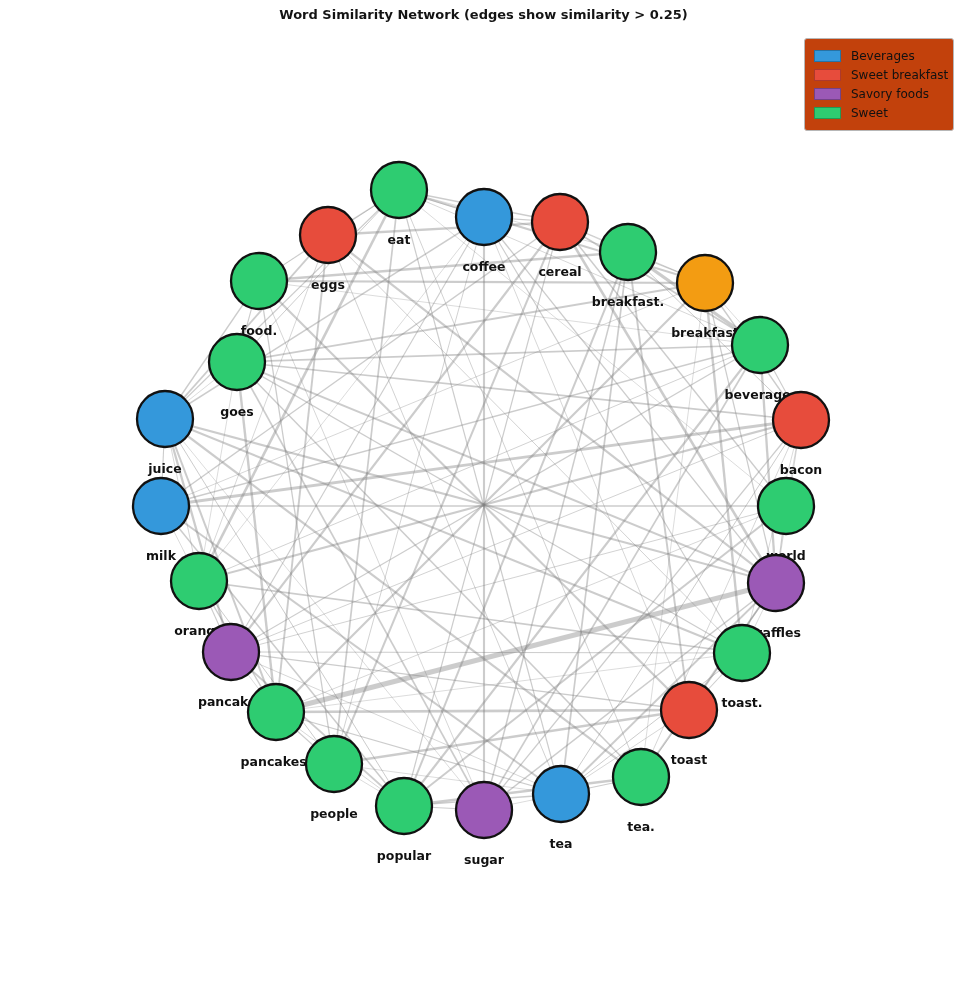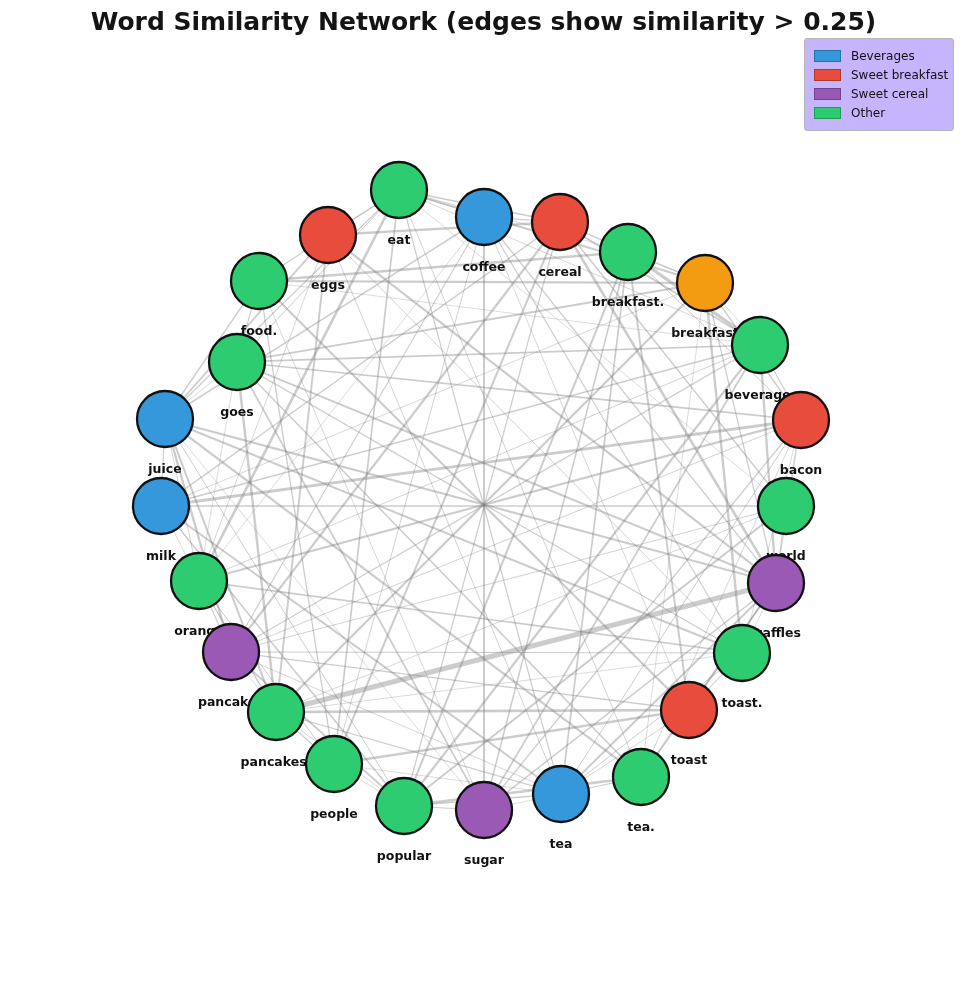--- a/index.html
+++ b/index.html
@@ -1,21 +1,21 @@
 <!DOCTYPE html>
 <html><head>
 <meta charset="utf-8">
 <style>
   html,body{margin:0;padding:0;background:#ffffff;width:967px;height:989px;overflow:hidden;
             font-family:"DejaVu Sans","Liberation Sans",sans-serif;}
   #stage{position:relative;width:967px;height:989px;background:#ffffff;}
   #net{position:absolute;left:0;top:0;}
   #title{position:absolute;left:0;top:7px;width:967px;text-align:center;
-         font-size:25px;font-weight:bold;color:#141414;letter-spacing:0px;}
-  #legend{position:absolute;top:38px;right:13px;width:128px;background:#c4b5fd;
+         font-size:13px;font-weight:bold;color:#141414;letter-spacing:0px;}
+  #legend{position:absolute;top:38px;right:13px;width:128px;background:#c2410c;
           border:1px solid #b7b7b7;border-radius:3px;padding:7px 11px 8px 9px;z-index:5;}
   .legend-row{display:flex;align-items:center;height:19px;}
   .legend-swatch{width:27px;height:12px;margin-right:10px;flex:0 0 auto;
                  border:1px solid rgba(0,0,0,0.25);box-sizing:border-box;}
   .legend-label{font-size:12px;color:#111111;white-space:nowrap;}
   .node-label{font-size:12.5px;font-weight:bold;fill:#111111;text-anchor:middle;}
 </style>
 </head>
 <body>
 
@@ -220,20 +220,20 @@
     <div class="legend-row">
       <span class="legend-swatch" style="background: rgb(52, 152, 219);"></span>
       <span class="legend-label">Beverages</span>
     </div>
     <div class="legend-row">
       <span class="legend-swatch" style="background: rgb(231, 76, 60);"></span>
       <span class="legend-label">Sweet breakfast</span>
     </div>
     <div class="legend-row">
       <span class="legend-swatch" style="background: rgb(155, 89, 182);"></span>
-      <span class="legend-label">Sweet cereal</span>
+      <span class="legend-label">Savory foods</span>
     </div>
     <div class="legend-row">
       <span class="legend-swatch" style="background: rgb(46, 204, 113);"></span>
-      <span class="legend-label">Other</span>
+      <span class="legend-label">Sweet</span>
     </div>
   </div>
 </div>
 
 </body></html>

